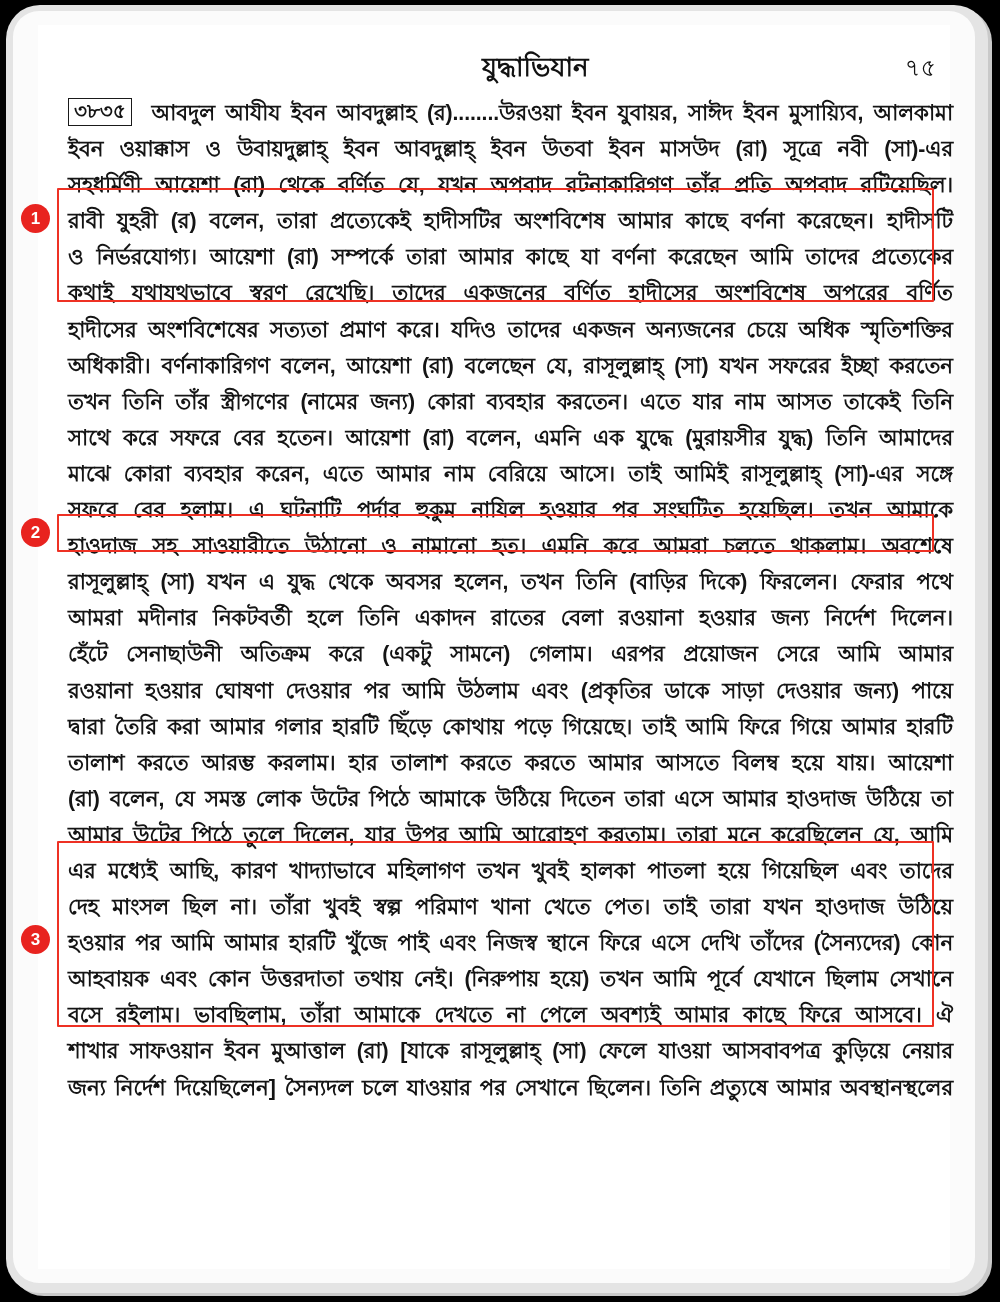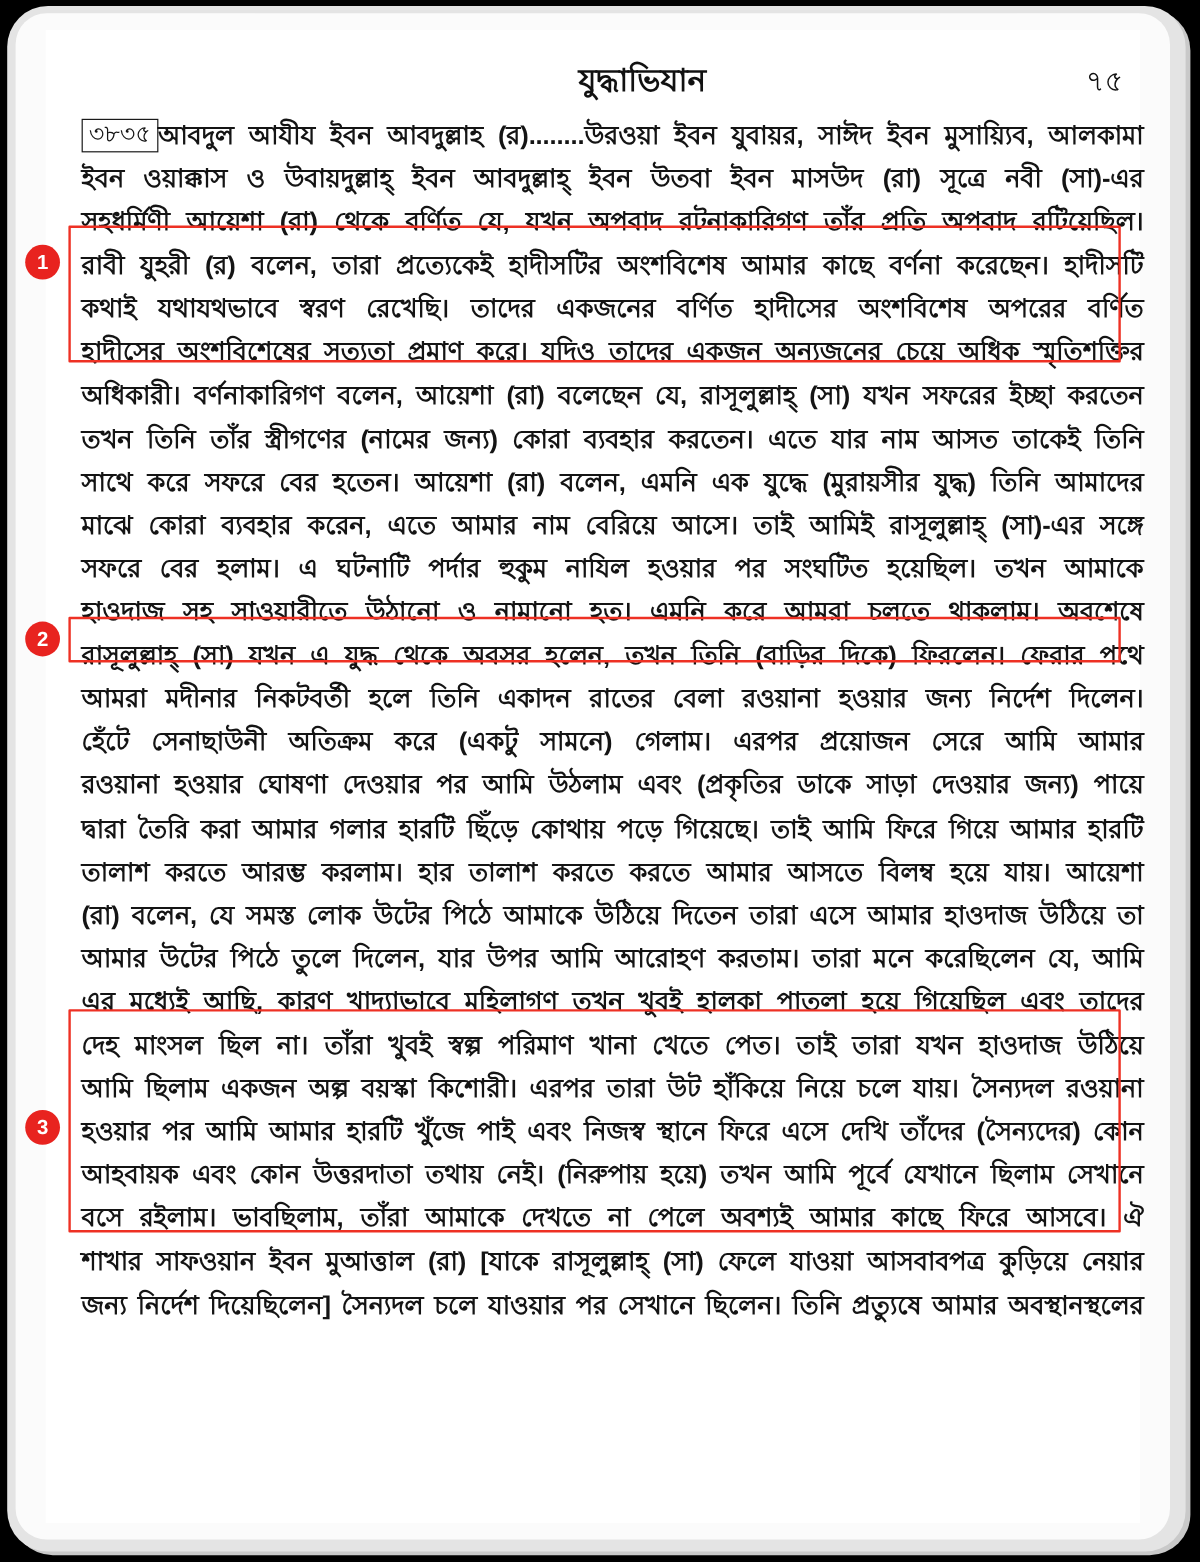--- a/index.html
+++ b/index.html
@@ -108,24 +108,24 @@
     display: block;
     text-align: justify;
     text-align-last: justify;
   }
 
   .hadith-no {
     display: inline-block;
     border: 1.6px solid #1a1a1a;
     padding: 0px 5px 1px 5px;
     font-size: 20px;
-    font-weight: normal;
+    font-weight: bold;
     line-height: 25px;
     vertical-align: 2px;
-    margin-right: 0;
+    margin-right: 20px;
   }
 
   
   .redbox {
     position: absolute;
     border: 2.2px solid #ee3124;
     border-radius: 1px;
     pointer-events: none;
     box-sizing: border-box;
   }
@@ -168,20 +168,23 @@
         <div class="line just">
             <span class="ln-text">ইবন ওয়াক্কাস ও উবায়দুল্লাহ্ ইবন আবদুল্লাহ্ ইবন উতবা ইবন মাসউদ (রা) সূত্রে নবী (সা)-এর</span>
           </div>
         <div class="line just">
             <span class="ln-text">সহধর্মিণী আয়েশা (রা) থেকে বর্ণিত যে, যখন অপবাদ রটনাকারিগণ তাঁর প্রতি অপবাদ রটিয়েছিল।</span>
           </div>
         <div class="line just">
             <span class="ln-text">রাবী যুহরী (র) বলেন, তারা প্রত্যেকেই হাদীসটির অংশবিশেষ আমার কাছে বর্ণনা করেছেন। হাদীসটি</span>
           </div>
         <div class="line just">
+            <span class="ln-text">ও নির্ভরযোগ্য। আয়েশা (রা) সম্পর্কে তারা আমার কাছে যা বর্ণনা করেছেন আমি তাদের প্রত্যেকের</span>
+          </div>
+        <div class="line just">
             <span class="ln-text">কথাই যথাযথভাবে স্বরণ রেখেছি। তাদের একজনের বর্ণিত হাদীসের অংশবিশেষ অপরের বর্ণিত</span>
           </div>
         <div class="line just">
             <span class="ln-text">হাদীসের অংশবিশেষের সত্যতা প্রমাণ করে। যদিও তাদের একজন অন্যজনের চেয়ে অধিক স্মৃতিশক্তির</span>
           </div>
         <div class="line just">
             <span class="ln-text">অধিকারী। বর্ণনাকারিগণ বলেন, আয়েশা (রা) বলেছেন যে, রাসূলুল্লাহ্ (সা) যখন সফরের ইচ্ছা করতেন</span>
           </div>
         <div class="line just">
             <span class="ln-text">তখন তিনি তাঁর স্ত্রীগণের (নামের জন্য) কোরা ব্যবহার করতেন। এতে যার নাম আসত  তাকেই তিনি</span>
@@ -220,23 +223,20 @@
             <span class="ln-text">(রা) বলেন, যে সমস্ত লোক উটের পিঠে আমাকে উঠিয়ে দিতেন তারা এসে আমার হাওদাজ উঠিয়ে তা</span>
           </div>
         <div class="line just">
             <span class="ln-text">আমার উটের পিঠে তুলে দিলেন, যার উপর আমি আরোহণ করতাম। তারা মনে করেছিলেন যে, আমি</span>
           </div>
         <div class="line just">
             <span class="ln-text">এর মধ্যেই আছি, কারণ খাদ্যাভাবে মহিলাগণ তখন খুবই হালকা পাতলা হয়ে গিয়েছিল এবং তাদের</span>
           </div>
         <div class="line just">
             <span class="ln-text">দেহ মাংসল ছিল না। তাঁরা খুবই স্বল্প পরিমাণ খানা খেতে পেত। তাই তারা যখন হাওদাজ উঠিয়ে</span>
-          </div>
-        <div class="line just">
-            <span class="ln-text">আমি ছিলাম একজন অল্প বয়স্কা কিশোরী। এরপর তারা উট হাঁকিয়ে নিয়ে চলে যায়। সৈন্যদল রওয়ানা</span>
           </div>
         <div class="line just">
             <span class="ln-text">হওয়ার পর আমি আমার হারটি খুঁজে পাই এবং নিজস্ব স্থানে ফিরে এসে দেখি তাঁদের (সৈন্যদের) কোন</span>
           </div>
         <div class="line just">
             <span class="ln-text">আহবায়ক এবং কোন উত্তরদাতা তথায় নেই। (নিরুপায় হয়ে) তখন আমি পূর্বে যেখানে ছিলাম সেখানে</span>
           </div>
         <div class="line just">
             <span class="ln-text">বসে রইলাম। ভাবছিলাম, তাঁরা আমাকে দেখতে না পেলে অবশ্যই আমার কাছে ফিরে আসবে। ঐ</span>
           </div>

